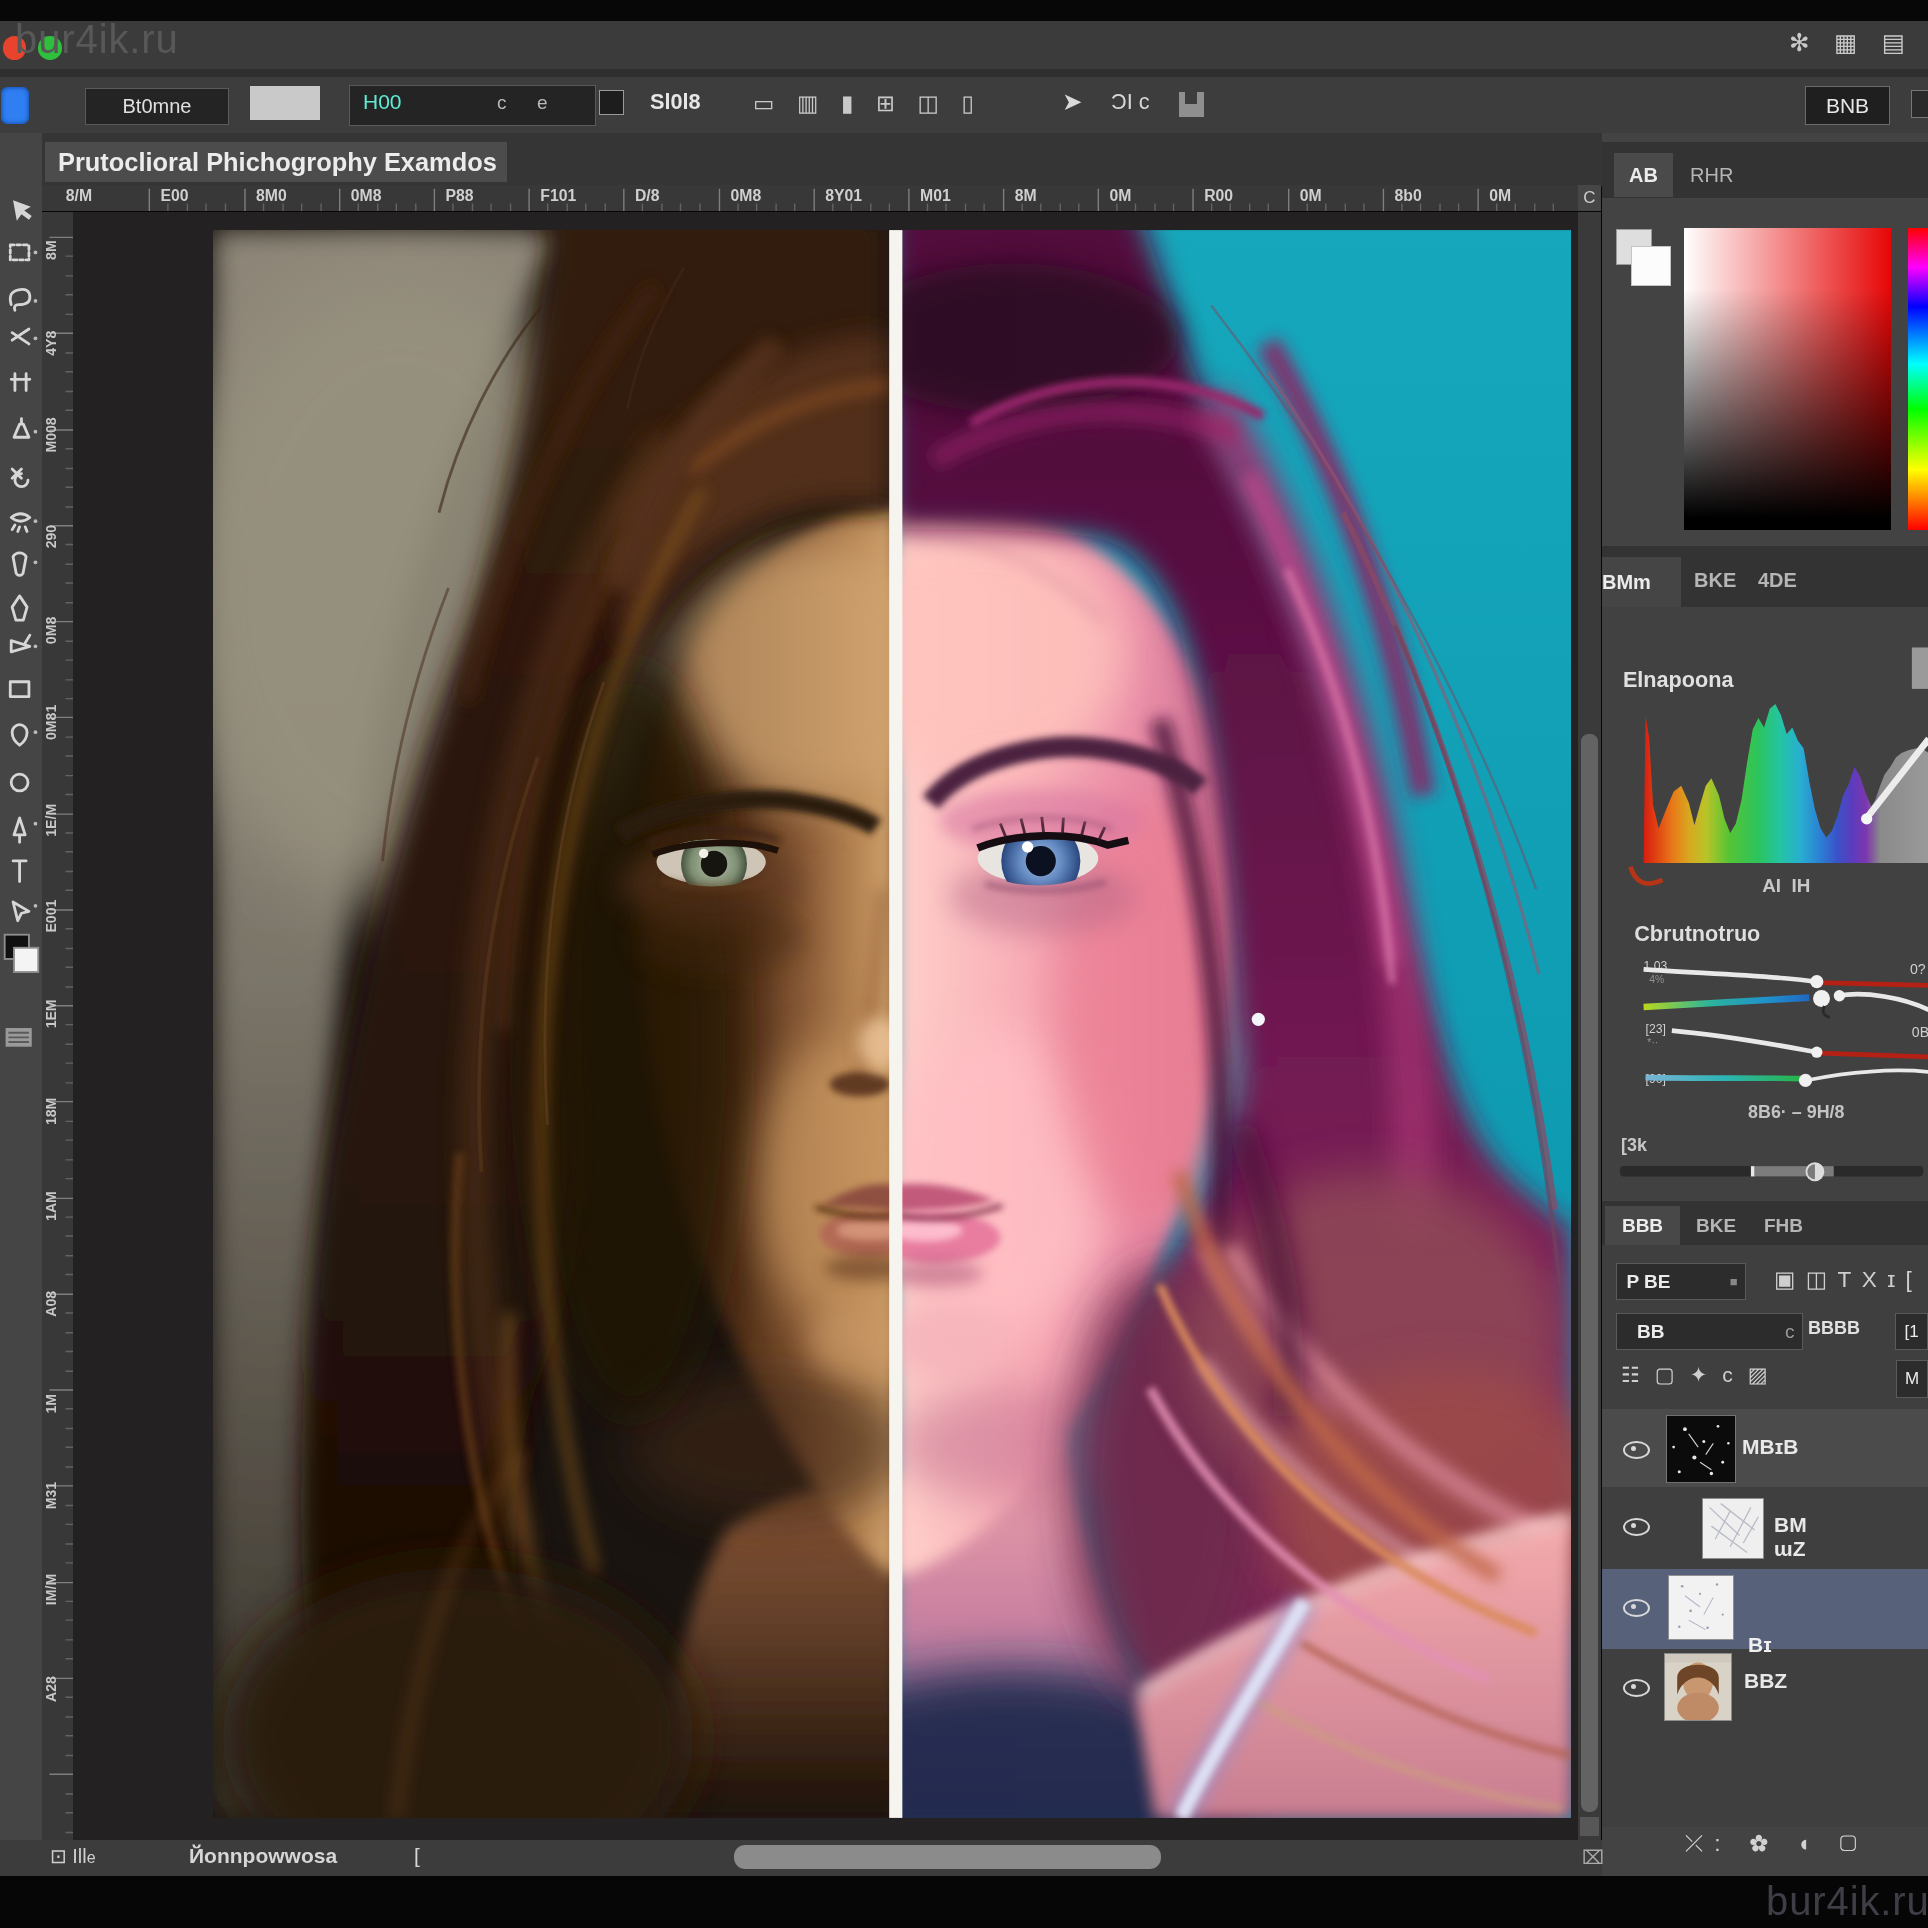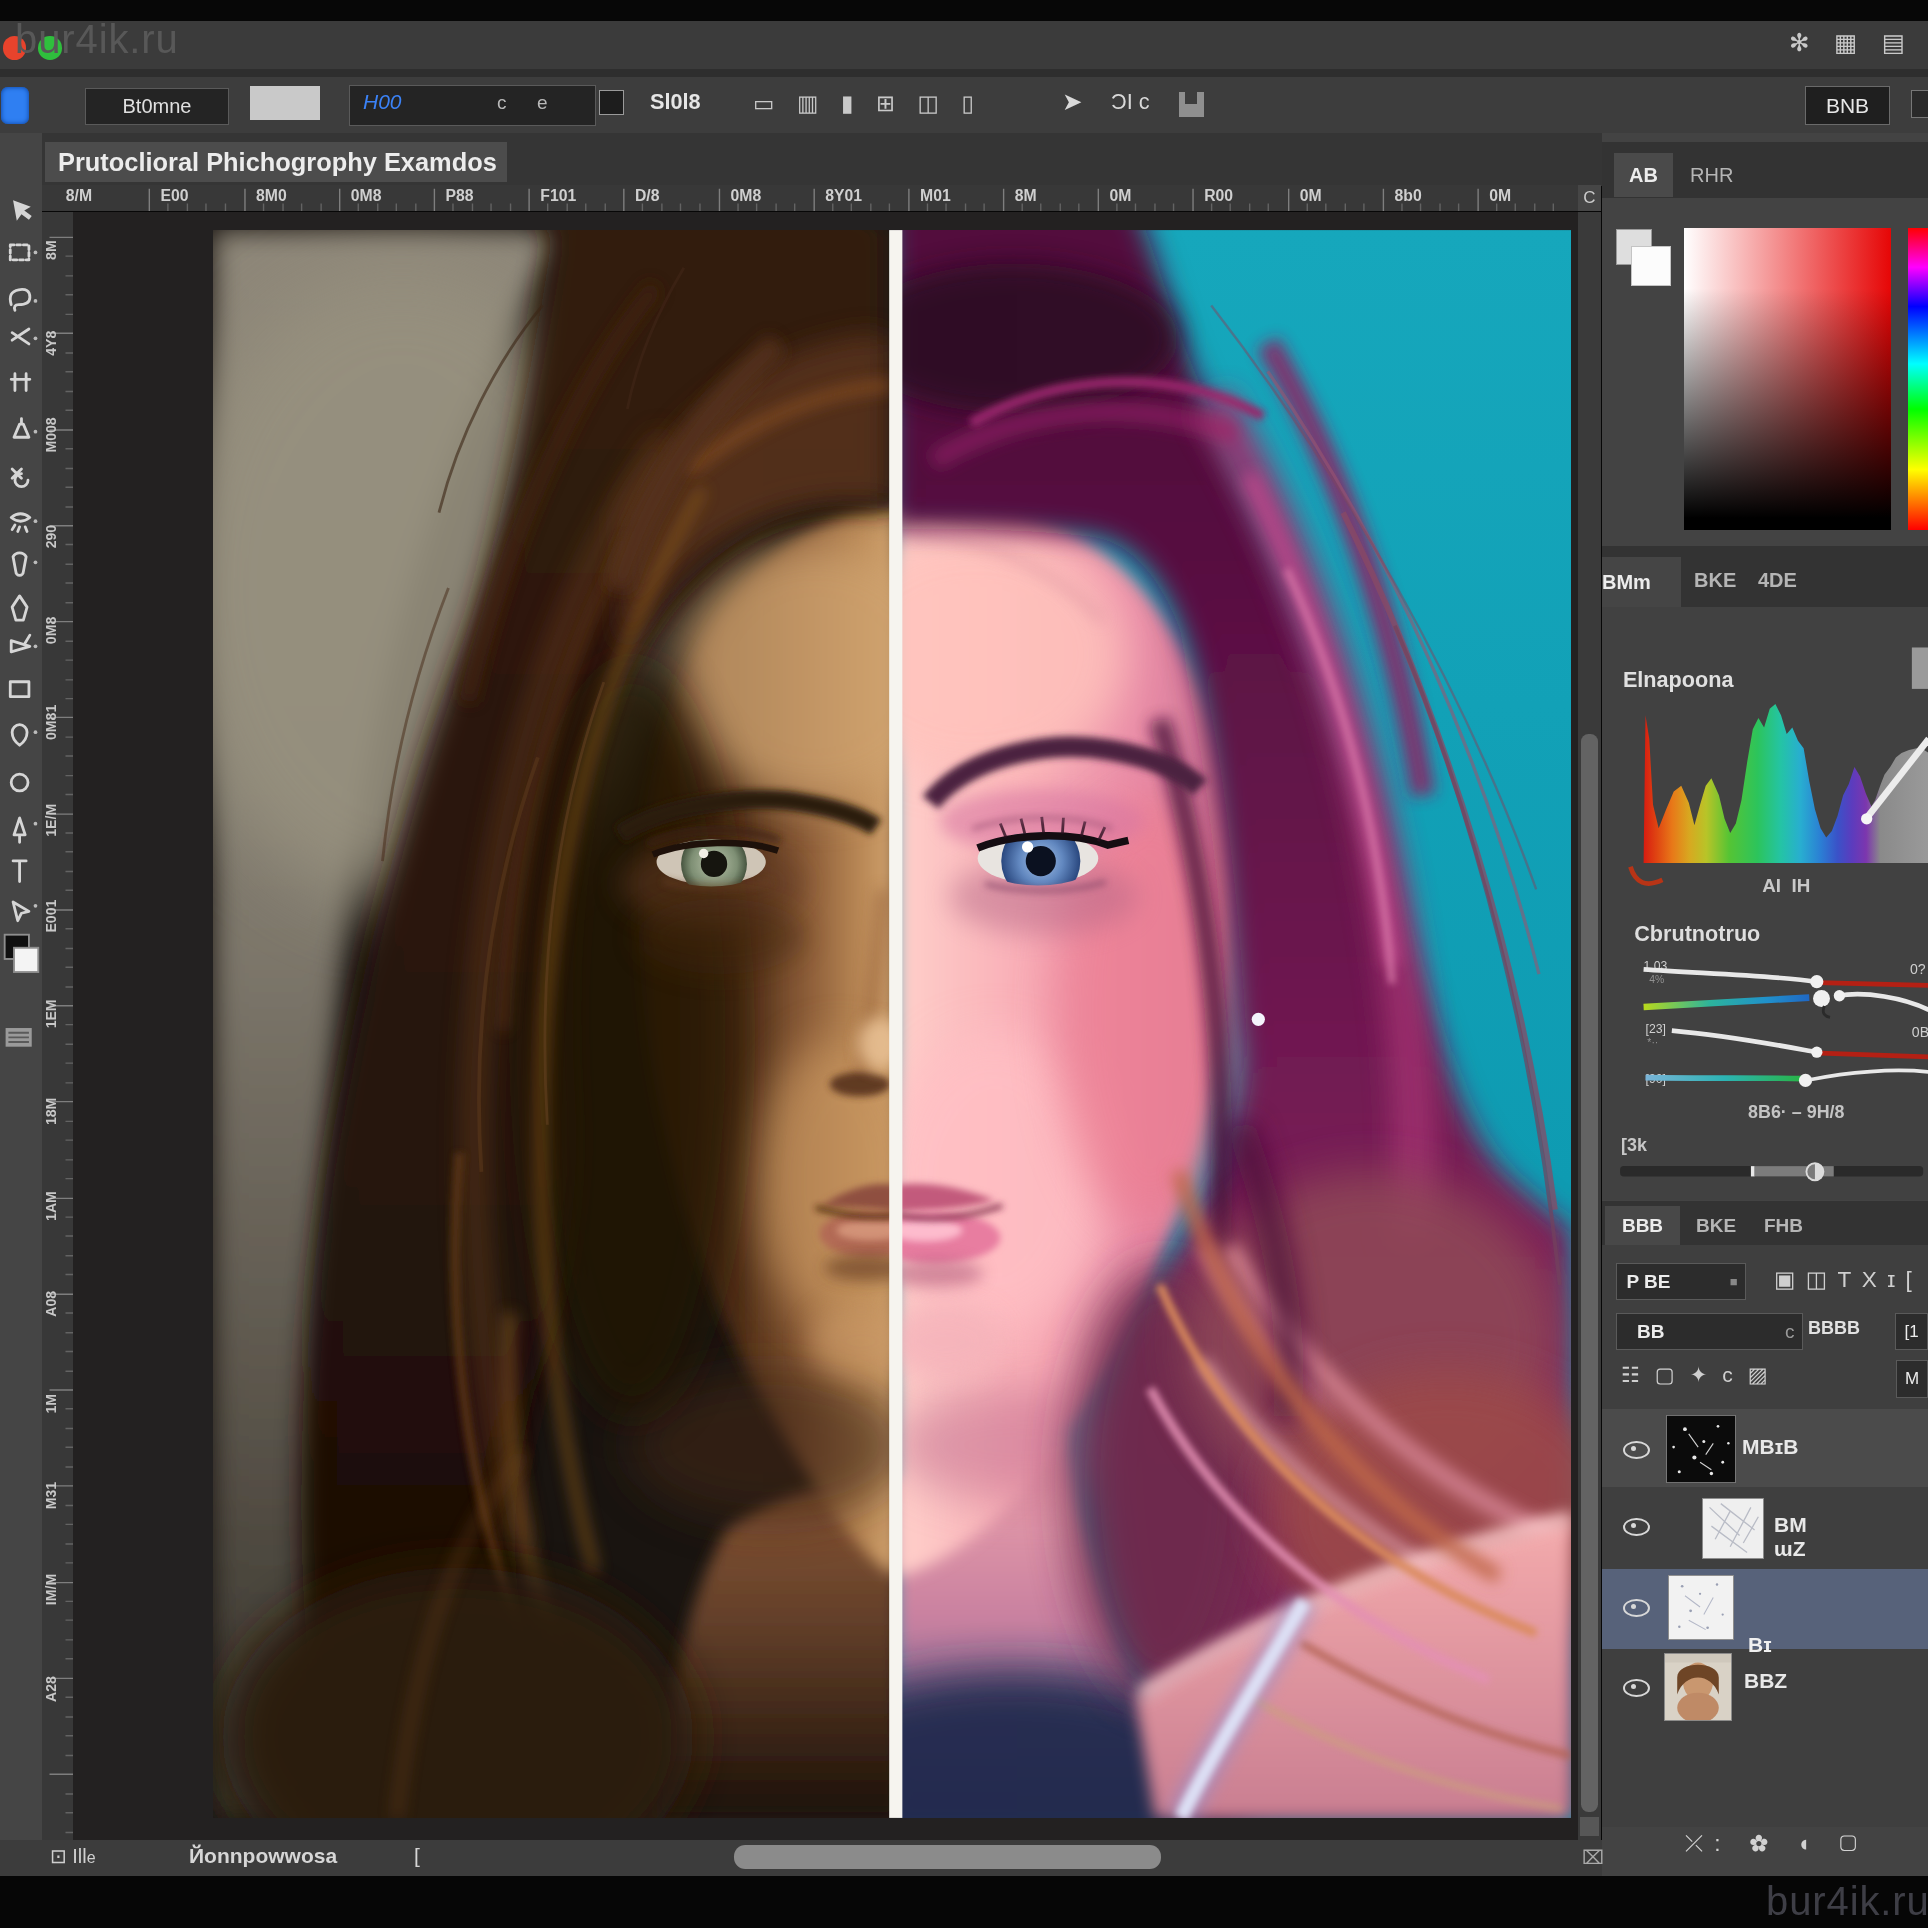--- a/index.html
+++ b/index.html
@@ -20,21 +20,21 @@
   <div class="abs wm" style="left:15px;top:17px;">bur4ik.ru</div>
   <div class="abs" style="left:1789px;top:28px;width:132px;height:32px;color:#c9c9c9;font-size:24.5px;letter-spacing:24.5px;">✻▦▤</div>
 
   <div class="abs" style="left:0;top:69px;width:1928px;height:8.5px;background:#2e2e2e;"></div>
 
   <div class="abs" style="left:0;top:77px;width:1928px;height:56px;background:#3d3d3d;"></div>
   <div class="abs" style="left:0.9px;top:87px;width:28px;height:37px;border-radius:6.6px;background:#2f7ff2;box-shadow:inset 0 0 5.6px #0a3f9a;"></div>
   <div class="abs" style="left:85px;top:88px;width:142px;height:35px;background:#242424;border:0.9px solid #5a5a5a;color:#e0e0e0;font-size:20px;line-height:35px;text-align:center;">Bt0mne</div>
   <div class="abs" style="left:250px;top:86px;width:70px;height:34px;background:#c9c9c9;"></div>
   <div class="abs" style="left:349px;top:85px;width:245px;height:39px;background:#242424;border:0.9px solid #5a5a5a;"></div>
-  <div class="abs" style="left:363px;top:90px;color:#3b82f6;font-size:21px;font-style:italic;">H00</div>
+  <div class="abs" style="left:363px;top:90px;color:#5eead4;font-size:21px;">H00</div>
   <div class="abs" style="left:497px;top:92px;color:#b9b9b9;font-size:19px;">c</div>
   <div class="abs" style="left:537px;top:92px;color:#b9b9b9;font-size:19px;">e</div>
   <div class="abs" style="left:599px;top:90px;width:22.6px;height:22.6px;background:#1d1d1d;border:1.9px solid #9a9a9a;"></div>
   <div class="abs" style="left:650px;top:89px;color:#e6e6e6;font-size:21.7px;font-weight:bold;">Sl0l8</div>
   <div class="abs" style="left:753px;top:90px;color:#c9c9c9;font-size:22.6px;letter-spacing:22.6px;">▭▥▮⊞◫▯</div>
   <div class="abs" style="left:1062px;top:87px;color:#d9d9d9;font-size:24.5px;">➤</div>
   <div class="abs" style="left:1111px;top:89px;color:#d9d9d9;font-size:21.7px;">ϽΙ c</div>
   <div class="abs" style="left:1179px;top:92px;width:25.4px;height:25.4px;background:#8f8f8f;"></div>
   <div class="abs" style="left:1185px;top:92px;width:12.2px;height:12.2px;background:#3d3d3d;"></div>
   <div class="abs" style="left:1805px;top:86px;width:83px;height:37px;background:#1f1f1f;border:0.9px solid #6a6a6a;color:#e8e8e8;font-size:21px;line-height:37px;text-align:center;">BNB</div>

